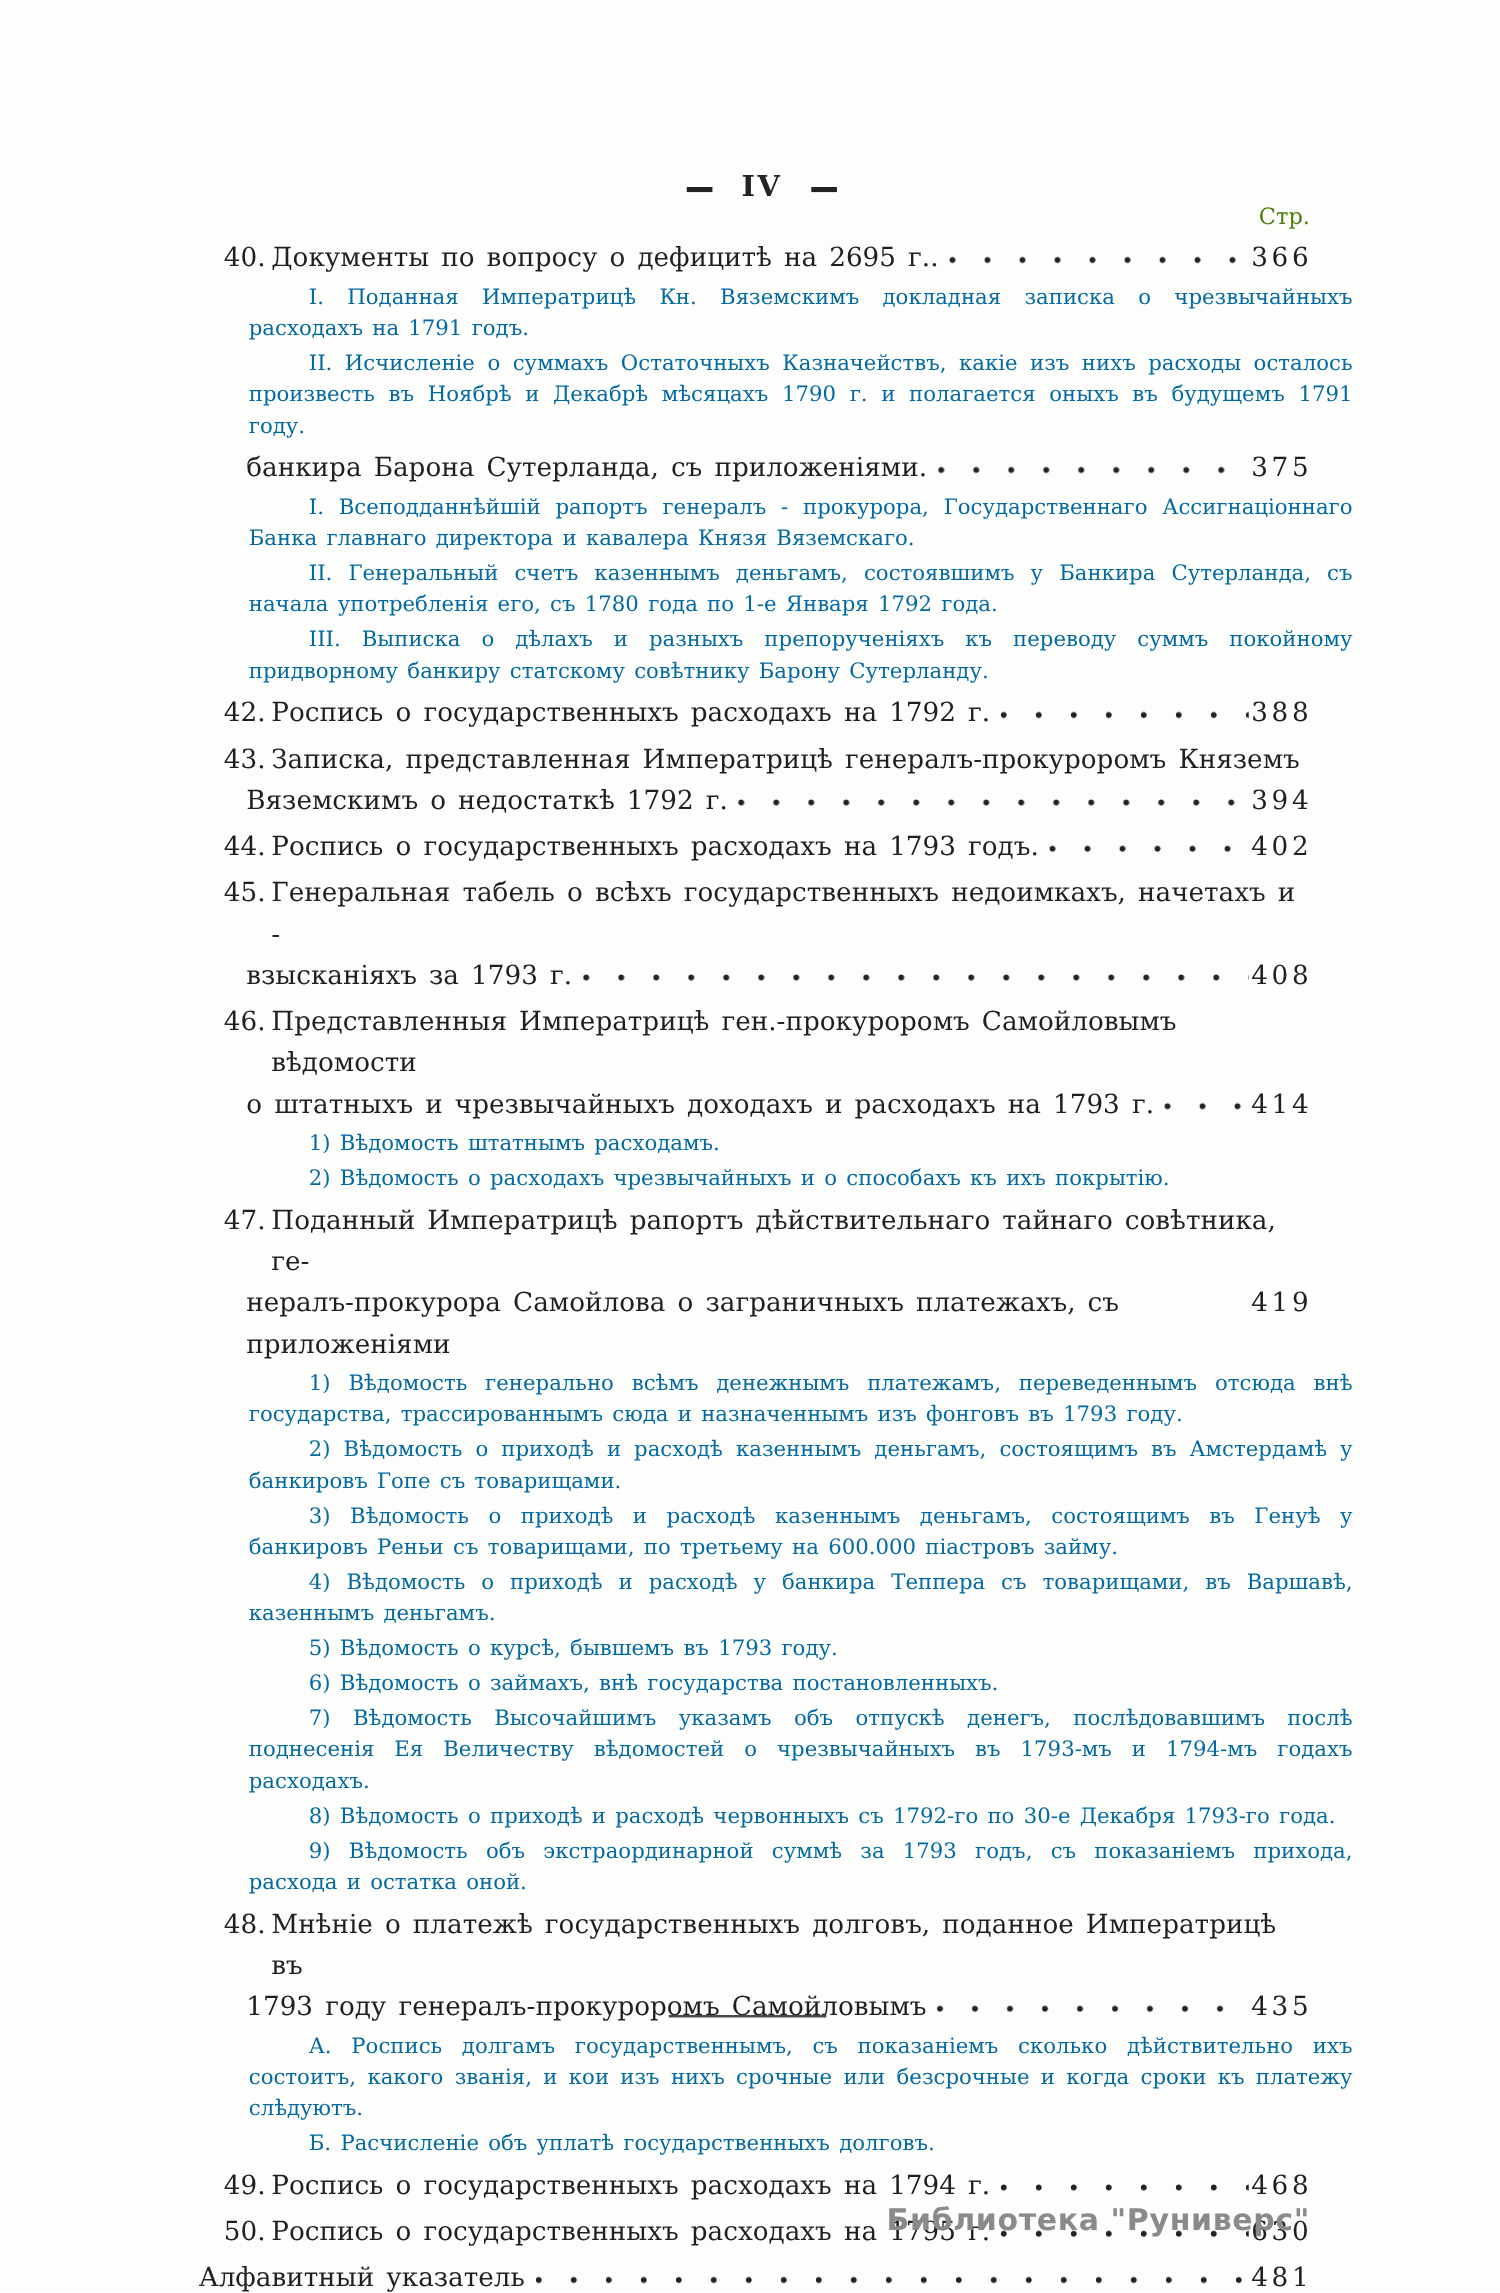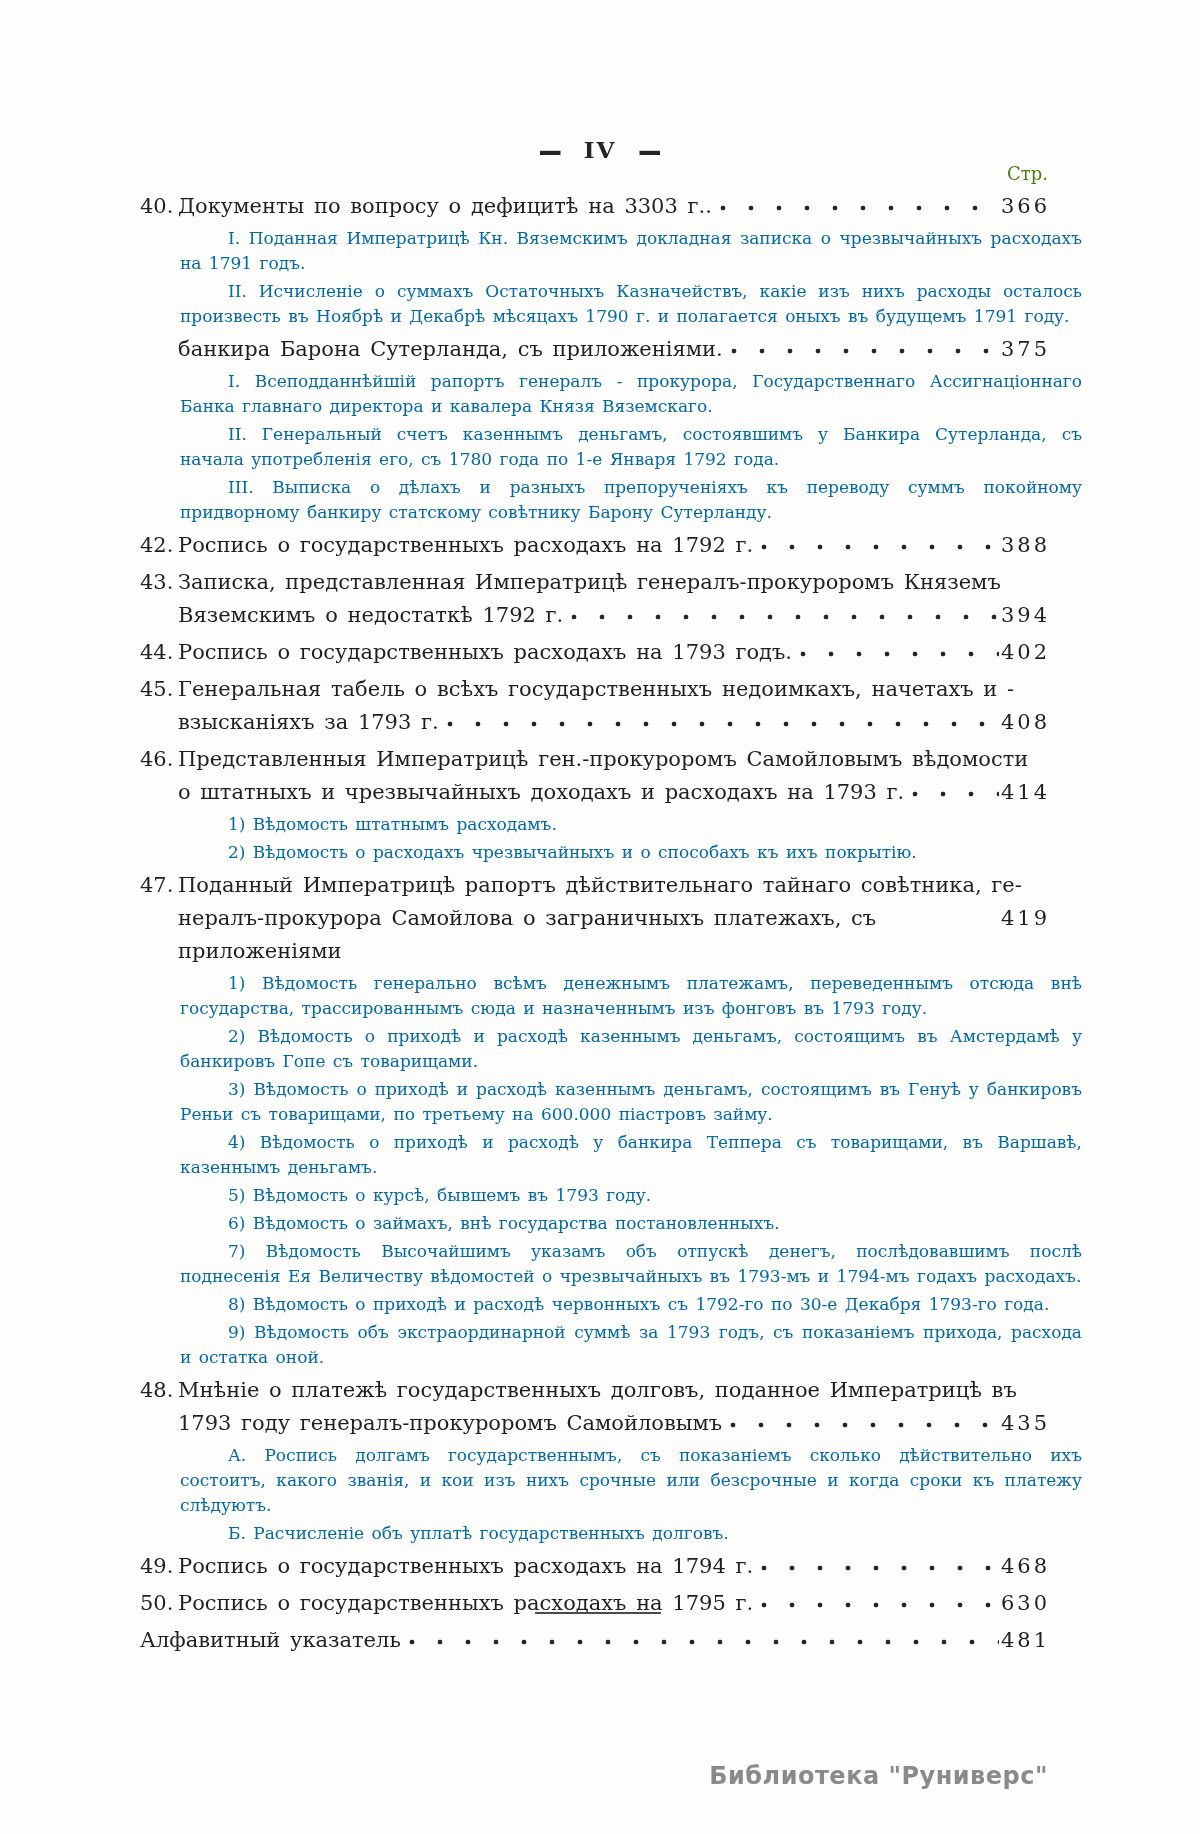--- a/index.html
+++ b/index.html
@@ -5,20 +5,21 @@
   * { box-sizing: border-box; }
   html, body { margin: 0; padding: 0; background: #ffffff; }
   .page {
     position: relative;
     width: 1200px;
     height: 1834px;
     background: #fdfdfc;
     font-family: "DejaVu Serif", "Liberation Serif", serif;
     color: #1f1f1f;
     overflow: hidden;
+    padding-left: 19px;
   }
   .pagehead {
     padding-top: 136px;
     text-align: center;
     font-size: 23px;
     font-weight: bold;
     color: #232323;
   }
   .pagehead .dash { display: inline-block; transform: scaleY(1.5); margin: 0 14px; }
   .pagehead .roman { letter-spacing: 2px; }
@@ -32,21 +33,21 @@
   .toc { padding: 2px 118px 0 140px; }
   .entry { margin-top: 4px; }
   .eline {
     display: flex;
     align-items: baseline;
     padding-right: 32px;
     font-size: 21px;
     line-height: 33px;
     word-spacing: 3px;
   }
-  .eline .num { flex: 0 0 38px; }
+  .eline .num { flex: 0 0 38px; margin-left: 20px; }
   .eline.contd { padding-left: 38px; }
   .etext { flex: 0 1 auto; }
   .leader {
     flex: 1 1 auto;
     min-width: 10px;
     height: 14px;
     margin: 0 2px 0 8px;
     background-image: radial-gradient(circle at 3px 9px, #232323 2px, transparent 2.7px);
     background-size: 28px 14px;
     background-repeat: repeat-x;
@@ -93,21 +94,21 @@
     <span class="dash">—</span>
   </div>
 
   <div class="colhead">Стр.</div>
 
   <div class="toc">
 
     <div class="entry">
       <div class="eline">
         <span class="num">40.</span>
-        <span class="etext">Документы по вопросу о дефицитѣ на 3303 г..</span>
+        <span class="etext">Документы по вопросу о дефицитѣ на 2695 г..</span>
         <span class="leader"></span>
         <span class="pg">366</span>
       </div>
       <div class="subs">
         <p class="sub">I. Поданная Императрицѣ Кн. Вяземскимъ докладная записка о чрезвычайныхъ расходахъ на 1791 годъ.</p>
         <p class="sub">II. Исчисленіе о суммахъ Остаточныхъ Казначействъ, какіе изъ нихъ расходы осталось произвесть въ Ноябрѣ и Декабрѣ мѣсяцахъ 1790 г. и полагается оныхъ въ будущемъ 1791 году.</p>
       </div>
     </div>
 
     <div class="entry">

